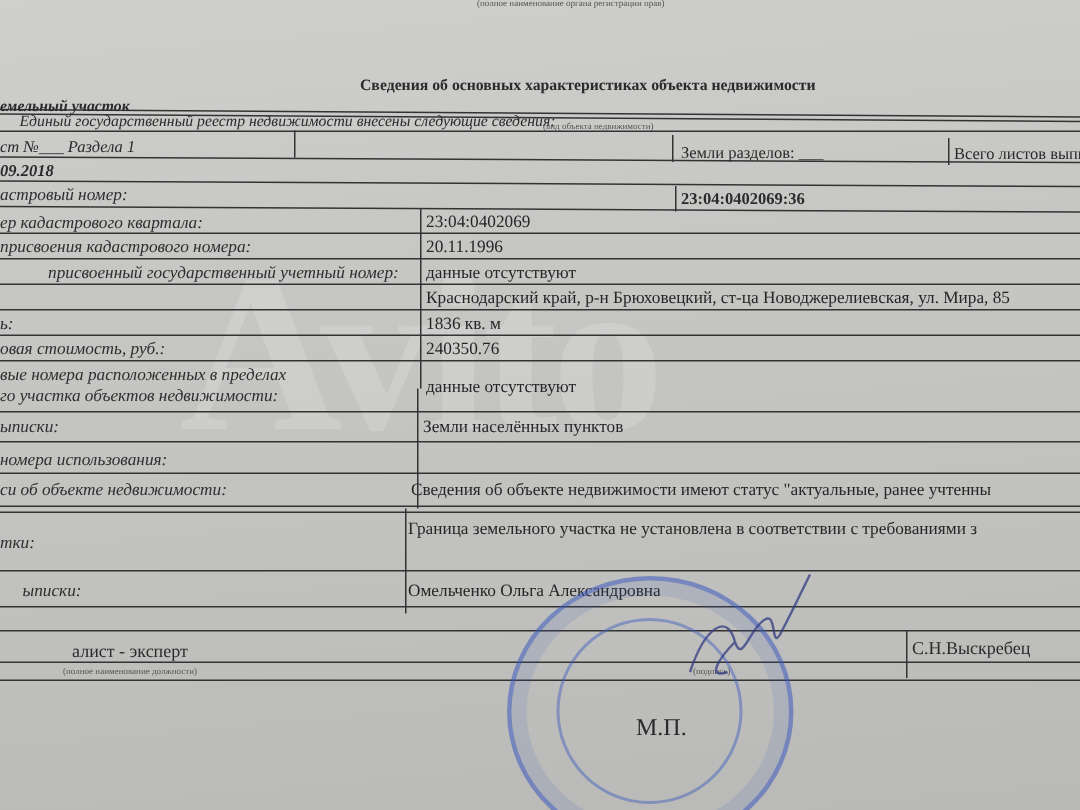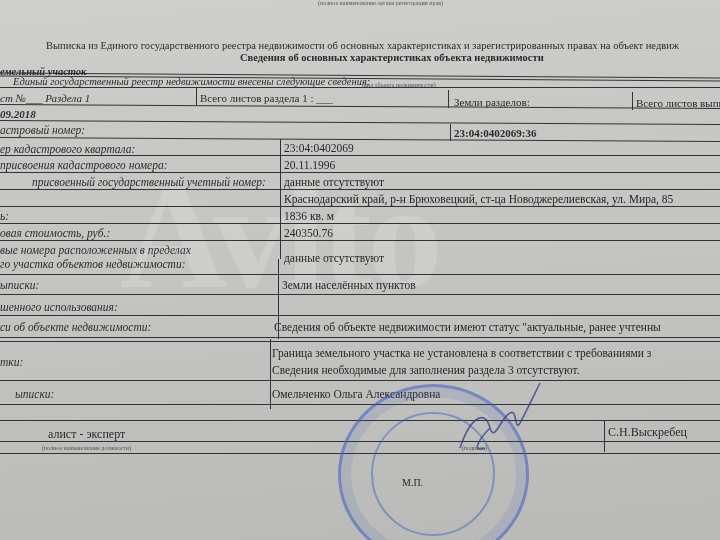--- a/index.html
+++ b/index.html
@@ -43,32 +43,30 @@
 </style>
 </head>
 <body>
 
 <div class="paper">
 
   <div class="watermark" style="left:120px; top:150px;font-family:Liberation Serif, serif;">Avito</div>
 
   <div class="tiny" style="left:318px; top:0px;">(полное наименование органа регистрации прав)</div>
 
-  <div class="t" style="left:46px; top:40px; font-size:10.5px;">Выписка из Единого государственного реестра недвижимости об основных характеристиках и зарегистрированных правах на объект недвиж</div>
   <div class="t b" style="left:240px; top:52px; font-size:10.5px;">Сведения об основных характеристиках объекта недвижимости</div>
   <div class="t it" style="left:0px; top:76px; font-size:10.5px;margin-left:13px;">Единый государственный реестр недвижимости внесены следующие сведения:</div>
   <div class="line" style="left:0; top:75px; width:720px; transform:rotate(0.4deg);"></div>
   <div class="t b it" style="left:0px; top:66px; font-size:10.5px;">емельный участок</div>
   <div class="line" style="left:0; top:78px; width:720px; transform:rotate(0.4deg);"></div>
   <div class="tiny" style="left:362px; top:82px;">(вид объекта недвижимости)</div>
 
   <div class="line" style="left:0; top:87px; width:720px;"></div>
   <div class="t it" style="left:0px; top:92px;">ст №___ Раздела 1</div>
   <div class="vline" style="left:196px; top:87px; height:18px;"></div>
-  <div class="t" style="left:200px; top:92px;">Всего листов раздела 1 : ___</div>
   <div class="vline" style="left:448px; top:90px; height:18px;"></div>
   <div class="t" style="left:454px; top:96px;">Земли разделов: ___</div>
   <div class="vline" style="left:632px; top:92px; height:18px;"></div>
   <div class="t" style="left:636px; top:97px;">Всего листов выпи</div>
   <div class="line" style="left:0; top:106px; width:720px; transform:rotate(0.3deg);"></div>
   <div class="t b it" style="left:0px; top:108px;">09.2018</div>
   <div class="line" style="left:0; top:122px; width:720px; transform:rotate(0.3deg);"></div>
 
   <div class="t label" style="left:0px; top:124px;">астровый номер:</div>
   <div class="vline" style="left:450px; top:124px; height:17px;"></div>
@@ -105,48 +103,47 @@
 
   <div class="t label" style="left:0; top:244px;">вые номера расположенных в пределах</div>
   <div class="t label" style="left:0; top:258px;">го участка объектов недвижимости:</div>
   <div class="t val" style="left:284px; top:252px;">данные отсутствуют</div>
   <div class="line" style="left:0; top:274px; width:720px;"></div>
 
   <div class="t label" style="left:0; top:279px;">ыписки:</div>
   <div class="t val" style="left:282px; top:279px;">Земли населённых пунктов</div>
   <div class="line" style="left:0; top:294px; width:720px;"></div>
 
-  <div class="t label" style="left:0; top:301px;">шенного использования:</div>
+  <div class="t label" style="left:0; top:301px;">номера использования:</div>
   <div class="line" style="left:0; top:315px; width:720px;"></div>
 
   <div class="t label" style="left:0; top:321px;">си об объекте недвижимости:</div>
   <div class="t val" style="left:274px; top:321px;">Сведения об объекте недвижимости имеют статус "актуальные, ранее учтенны</div>
   <div class="line" style="left:0; top:337px; width:720px;"></div>
   <div class="line" style="left:0; top:341px; width:720px;"></div>
 
   <div class="t label" style="left:0; top:356px;">тки:</div>
   <div class="t val" style="left:272px; top:347px;">Граница земельного участка не установлена в соответствии с требованиями з</div>
-  <div class="t val" style="left:272px; top:364px;">Сведения необходимые для заполнения раздела 3 отсутствуют.</div>
   <div class="line" style="left:0; top:380px; width:720px;"></div>
 
   <div class="t label" style="left:15px; top:388px;">ыписки:</div>
   <div class="t val" style="left:272px; top:388px;">Омельченко Ольга Александровна</div>
   <div class="line" style="left:0; top:404px; width:720px;"></div>
 
   <div class="line" style="left:0; top:420px; width:720px;"></div>
   <div class="t" style="left:0; top:427px; font-size:12px;margin-left:48px;">алист - эксперт</div>
   <div class="vline" style="left:604px; top:420px; height:32px;"></div>
   <div class="t" style="left:608px; top:425px; font-size:12px;">С.Н.Выскребец</div>
   <div class="line" style="left:0; top:441px; width:720px;"></div>
   <div class="tiny" style="left:42px; top:445px;">(полное наименование должности)</div>
   <div class="tiny" style="left:462px; top:445px;">(подпись)</div>
   <div class="line" style="left:0; top:453px; width:720px;"></div>
 
   <div class="stamp">
     <div class="stamp-inner"></div>
     <div class="stamp-text" style="left:72px; top:138px;margin-top:48px;">№1024</div>
   </div>
-  <div class="t" style="left:402px; top:477px; font-size:10px;">М.П.</div>
+  <div class="t" style="left:424px; top:477px; font-size:16px;">М.П.</div>
 
   <svg style="position:absolute; left:440px; top:378px;" width="110" height="90" viewBox="0 0 110 90">
     <path d="M20 70 C30 40, 45 30, 50 50 C55 65, 60 40, 70 35 C78 30, 74 55, 80 45 C88 30, 95 15, 100 5 M50 50 C40 60, 30 75, 45 70" fill="none" stroke="rgba(50,60,130,0.75)" stroke-width="1.6"></path>
   </svg>
 </div>
 
 </body></html>

